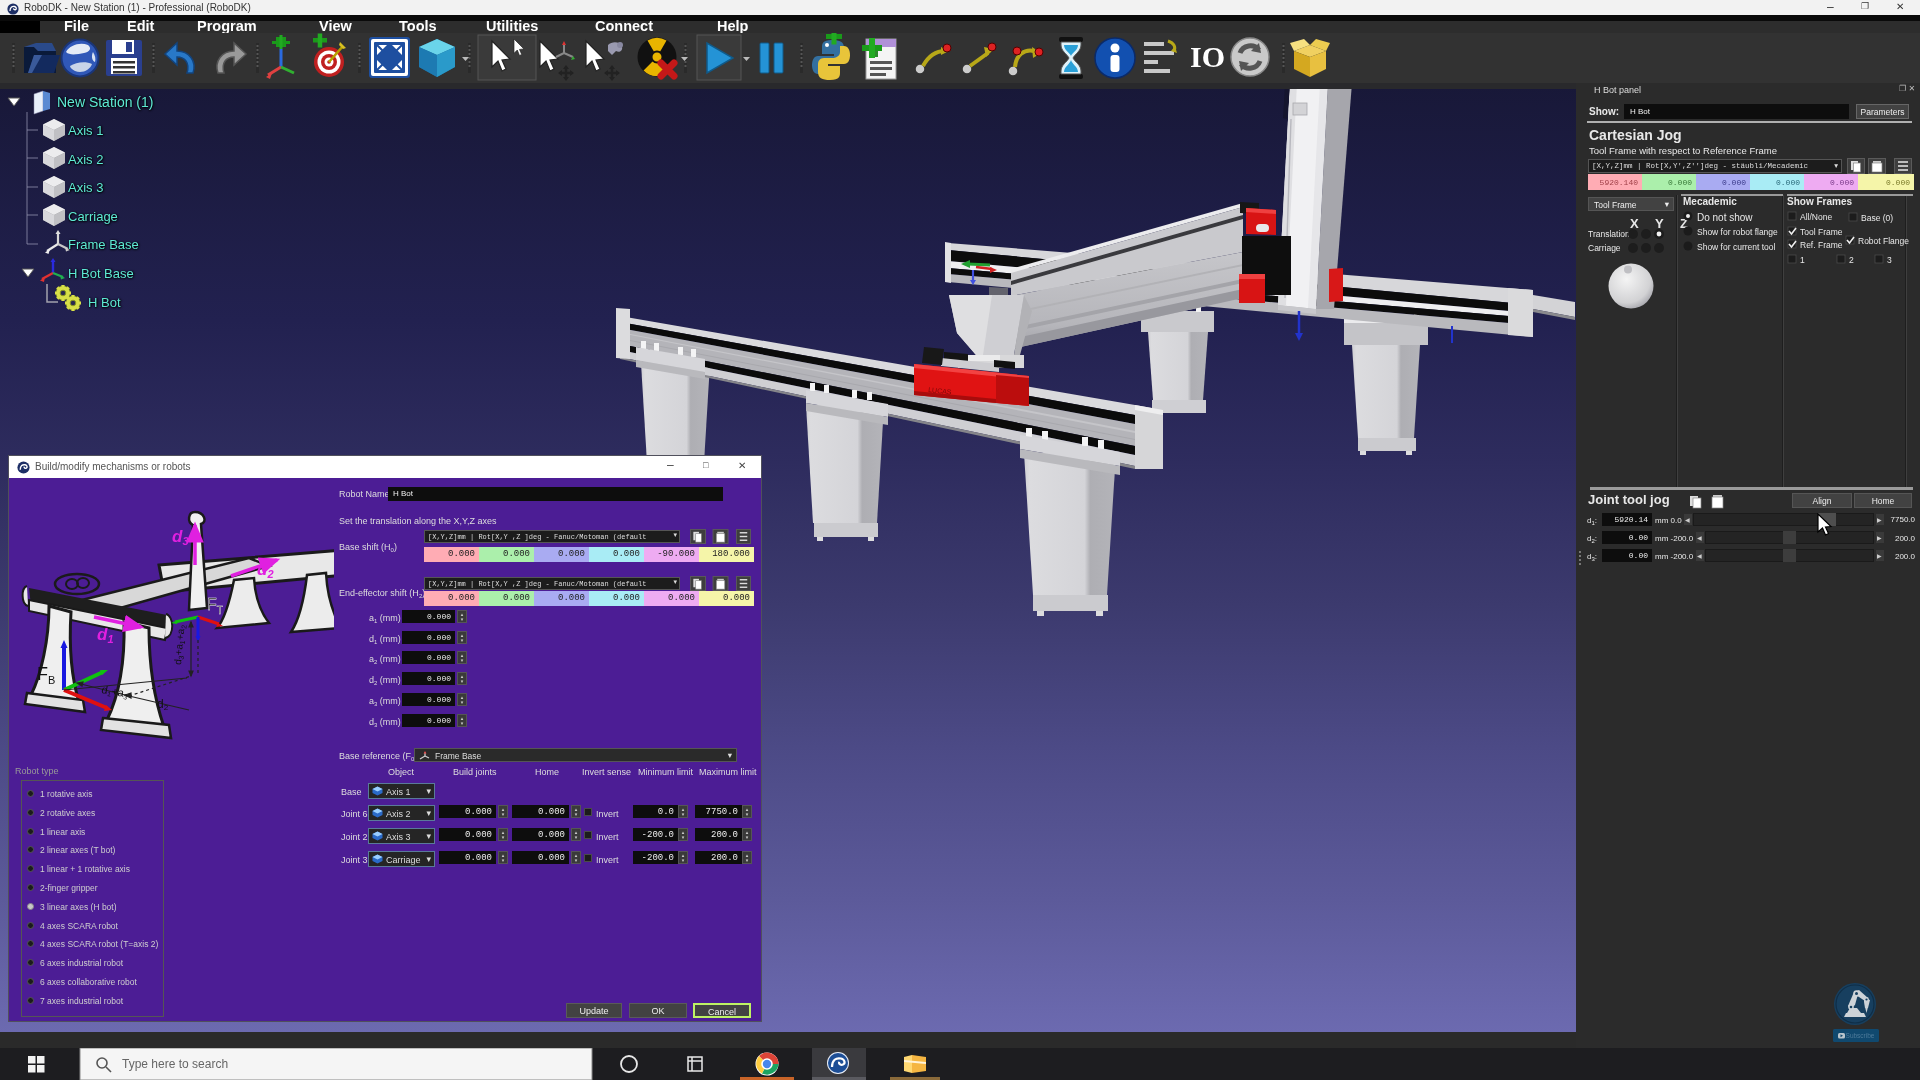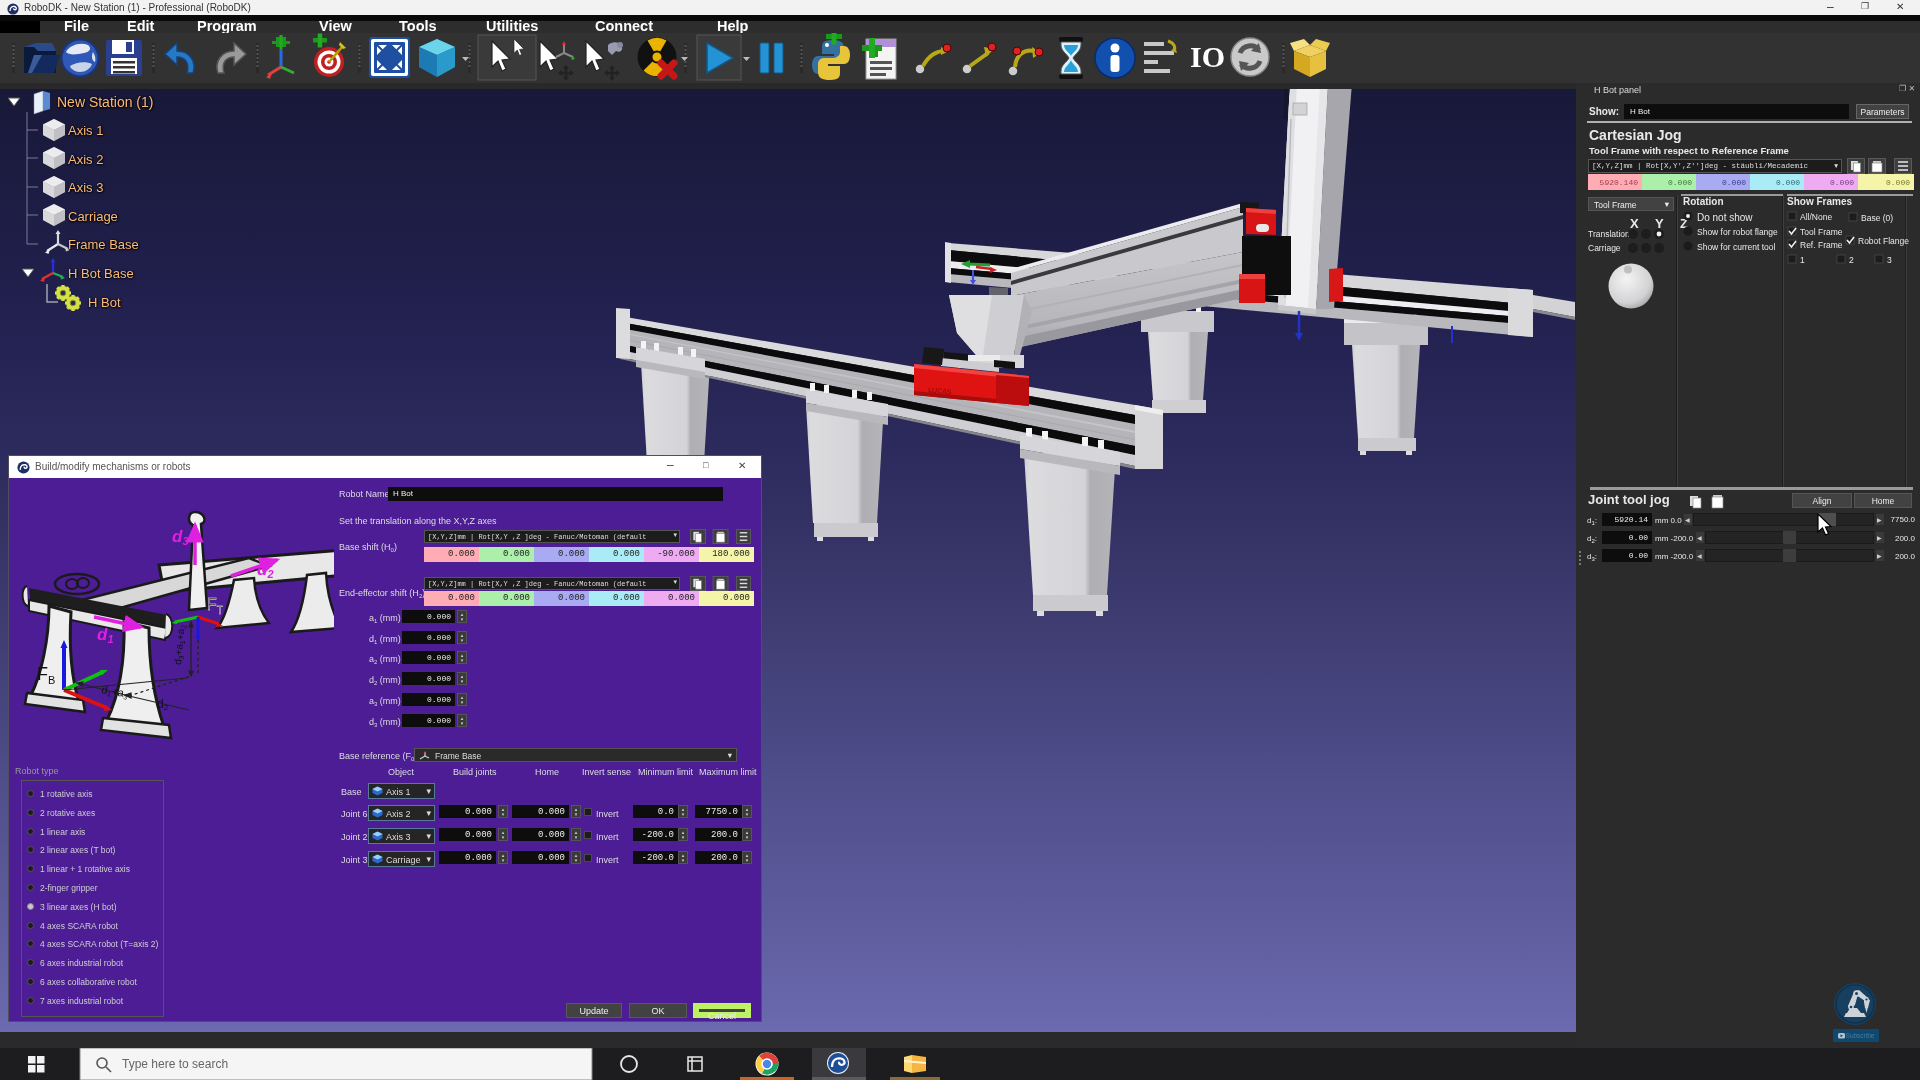--- a/index.html
+++ b/index.html
@@ -14,21 +14,21 @@
 #menubar span { position:absolute; top:-2px; line-height:14px; }
 #toolbar { left:0; top:33px; width:1920px; height:50px; background:#323232; }
 
 #viewport { left:0; top:83px; width:1576px; height:949px; background:linear-gradient(#181838 0%, #222150 25%, #2e2c5e 40%, #3c3a6e 55%, #4c4a86 70%, #5c5a9a 86%, #6c6ab0 100%); }
 #splitter { left:1576px; top:83px; width:7px; height:949px; background:#2b2b2b; }
 #rightpanel { left:1583px; top:83px; width:337px; height:965px; background:#2b2b2b; color:#e8e8e8; }
 #bottomstrip { left:0; top:1032px; width:1576px; height:16px; background:#2a2a2a; }
 #splitter2 { left:1576px; top:1032px; width:7px; height:16px; background:#2b2b2b; }
 #taskbar { left:0; top:1048px; width:1920px; height:32px; background:#1d1d20; }
 
-#tree { left:0; top:88px; width:340px; height:240px; color:#fdba74; font-size:13px; }
+#tree { left:0; top:88px; width:340px; height:240px; color:#5eead4; font-size:13px; }
 .titem { position:absolute; text-shadow:0 1px 2px #000, 1px 0 2px #000; white-space:nowrap; }
 
 #dialog { left:8px; top:455px; width:754px; height:567px; background:#4c1d95; border:1px solid #50505c; font-size:9px; color:#ddd; }
 #dlgtitle { position:absolute; left:0; top:0; width:752px; height:22px; background:#fff; color:#555; font-size:10px; }
 
 .blk { background:#0d0d0d; color:#eee; }
 .btn { background:#424242; color:#eee; text-align:center; }
 .combo { background:#1c1c1c; border:1px solid #555; color:#ddd; }
 .mono { font-family:"Liberation Mono", monospace; }
 .spin { width:10px; height:13px; background:#3a3a3a; border:1px solid #555; }
@@ -468,21 +468,21 @@
       <div class="abs" style="left:3px;top:468px;width:2px;height:14px;background:repeating-linear-gradient(#777 0 2px, #2b2b2b 2px 4px)"></div>
     </div>
   <div class="abs" id="rightpanel">
     <div class="abs" style="left:11px;top:2px;font-size:9px;color:#ddd">H Bot panel</div>
     <div class="abs" style="left:316px;top:1px;font-size:8px;color:#bbb">❐ ✕</div>
     <div class="abs" style="left:6px;top:23px;font-size:10px;font-weight:bold">Show:</div>
     <div class="abs blk" style="left:41px;top:21px;width:225px;height:15px;font-size:8px;padding:3px 0 0 6px">H Bot</div>
     <div class="abs btn" style="left:273px;top:21px;width:53px;height:15px;font-size:8.5px;padding-top:2px;border:1px solid #666">Parameters</div>
     <div class="abs" style="left:4px;top:38px;width:325px;height:2px;background:#b0b0b0"></div>
     <div class="abs" style="left:6px;top:44px;font-size:14px;font-weight:bold">Cartesian Jog</div>
-    <div class="abs" style="left:6px;top:62px;font-size:9.5px;font-weight:bold">Tool Frame with respect to Reference Frame</div>
+    <div class="abs" style="left:6px;top:62px;font-size:9.5px;font-weight:normal">Tool Frame with respect to Reference Frame</div>
     <div class="abs combo mono" style="left:5px;top:76px;width:254px;height:14px;font-size:7.5px;padding:2px 0 0 3px">[X,Y,Z]mm | Rot[X,Y',Z'']deg - stäubli/Mecademic<span style="position:absolute;right:3px;top:1px;font-family:'Liberation Sans'">▾</span></div>
     <svg class="abs" style="left:264px;top:75px" width="66" height="16" viewBox="0 0 66 16">
         <g fill="#3e3e3e" stroke="#5a5a5a">
           <rect x="0.5" y="0.5" width="17" height="15"></rect>
           <rect x="21.5" y="0.5" width="17" height="15"></rect>
           <rect x="47.5" y="0.5" width="17" height="15"></rect>
         </g>
         <rect x="4" y="3" width="7" height="9" fill="#ddd"></rect>
         <rect x="6.5" y="5" width="7" height="9" fill="#fff" stroke="#888" stroke-width="0.7"></rect>
         <rect x="26" y="3" width="8" height="3" fill="#ccc"></rect>
@@ -525,21 +525,21 @@
             <stop offset="0" stop-color="#f4f4f4"></stop>
             <stop offset="0.7" stop-color="#d2d2d4"></stop>
             <stop offset="1" stop-color="#97979f"></stop>
           </radialGradient>
         </defs>
         <circle cx="23" cy="23" r="22.5" fill="url(#sph)"></circle>
         <circle cx="20" cy="6.5" r="4" fill="#bfbfc3"></circle>
       </svg>
     <div class="abs" style="left:98px;top:111px;width:102px;height:2px;background:#9a9a9a"></div>
     <div class="abs" style="left:204px;top:111px;width:126px;height:2px;background:#9a9a9a"></div>
-    <div class="abs" style="left:100px;top:113px;font-size:10px;font-weight:bold">Rotation</div>
+    <div class="abs" style="left:100px;top:113px;font-size:10px;font-weight:bold">Mecademic</div>
     <svg class="abs" style="left:100px;top:128px" width="12" height="42">
         <g fill="#1b1b1b">
           <circle cx="5" cy="5" r="4.5"></circle>
           <circle cx="5" cy="20" r="4.5"></circle>
           <circle cx="5" cy="35" r="4.5"></circle>
         </g>
         <circle cx="5" cy="5" r="2" fill="#eee"></circle>
       </svg>
     <div class="abs" style="left:114px;top:129px;font-size:10px">Do not show</div>
     <div class="abs" style="left:114px;top:144px;font-size:8.5px">Show for robot flange</div>
@@ -949,21 +949,21 @@
       <div class="rt"><i></i>2-finger gripper</div>
       <div class="rt sel"><i></i>3 linear axes (H bot)</div>
       <div class="rt"><i></i>4 axes SCARA robot</div>
       <div class="rt"><i></i>4 axes SCARA robot (T=axis 2)</div>
       <div class="rt"><i></i>6 axes industrial robot</div>
       <div class="rt"><i></i>6 axes collaborative robot</div>
       <div class="rt"><i></i>7 axes industrial robot</div>
     </div>
     <div class="abs btn" style="left:557px;top:547px;width:56px;height:15px;font-size:9px;padding-top:2px;border:1px solid #5a5a5a">Update</div>
     <div class="abs btn" style="left:620px;top:547px;width:58px;height:15px;font-size:9px;padding-top:2px;border:1px solid #5a5a5a">OK</div>
-    <div class="abs btn" style="left:684px;top:547px;width:58px;height:15px;font-size:9px;padding-top:2px;border:6px solid #bef264">Cancel</div>
+    <div class="abs btn" style="left:684px;top:547px;width:58px;height:15px;font-size:9px;padding-top:2px;border:2px solid #bef264">Cancel</div>
   </div>
   <div class="abs" id="bottomstrip"></div>
   <div class="abs" id="splitter2"></div>
   <div class="abs" id="taskbar">
     <svg width="1920" height="32" viewBox="0 0 1920 32">
       <g fill="#f2f2f2">
           <rect x="28" y="8" width="7.5" height="7.5"></rect>
           <rect x="37" y="8" width="7.5" height="7.5"></rect>
           <rect x="28" y="17" width="7.5" height="7.5"></rect>
           <rect x="37" y="17" width="7.5" height="7.5"></rect>

